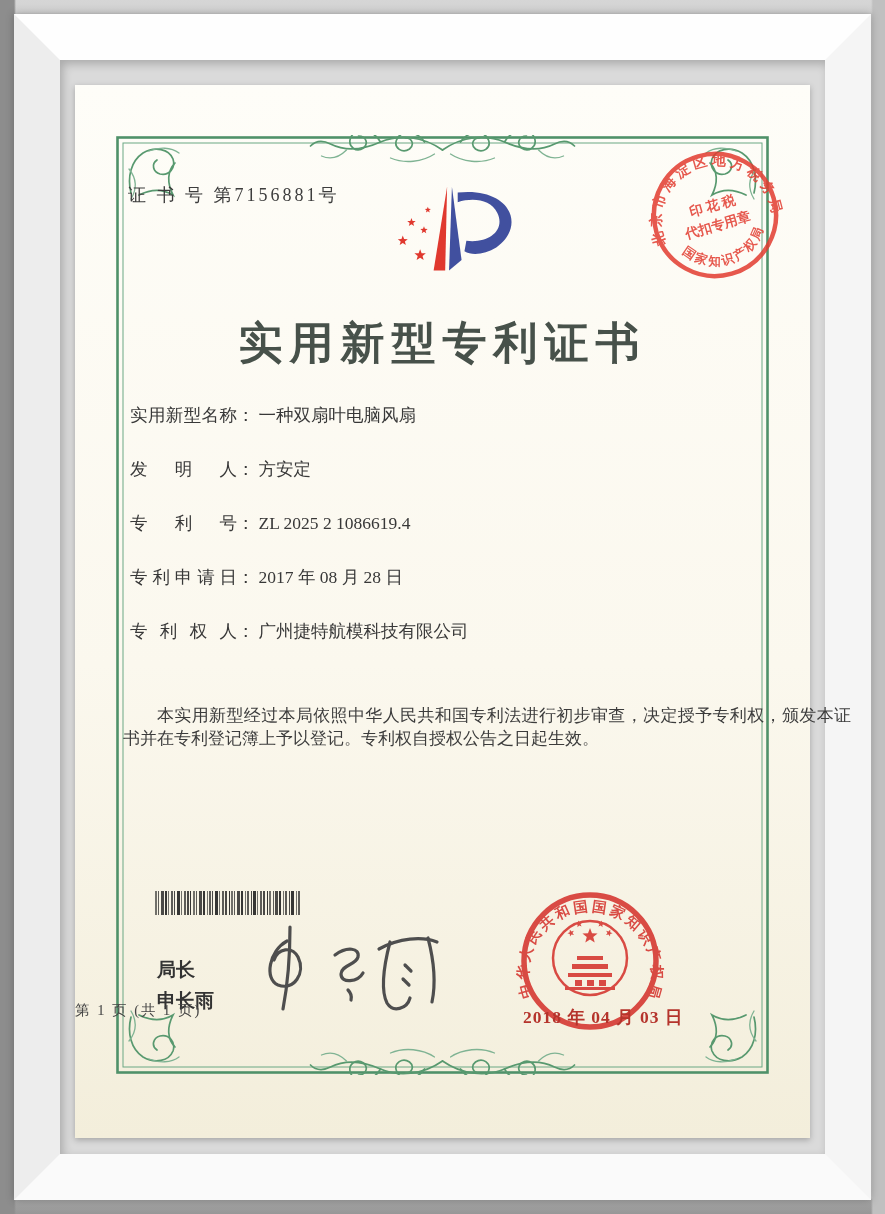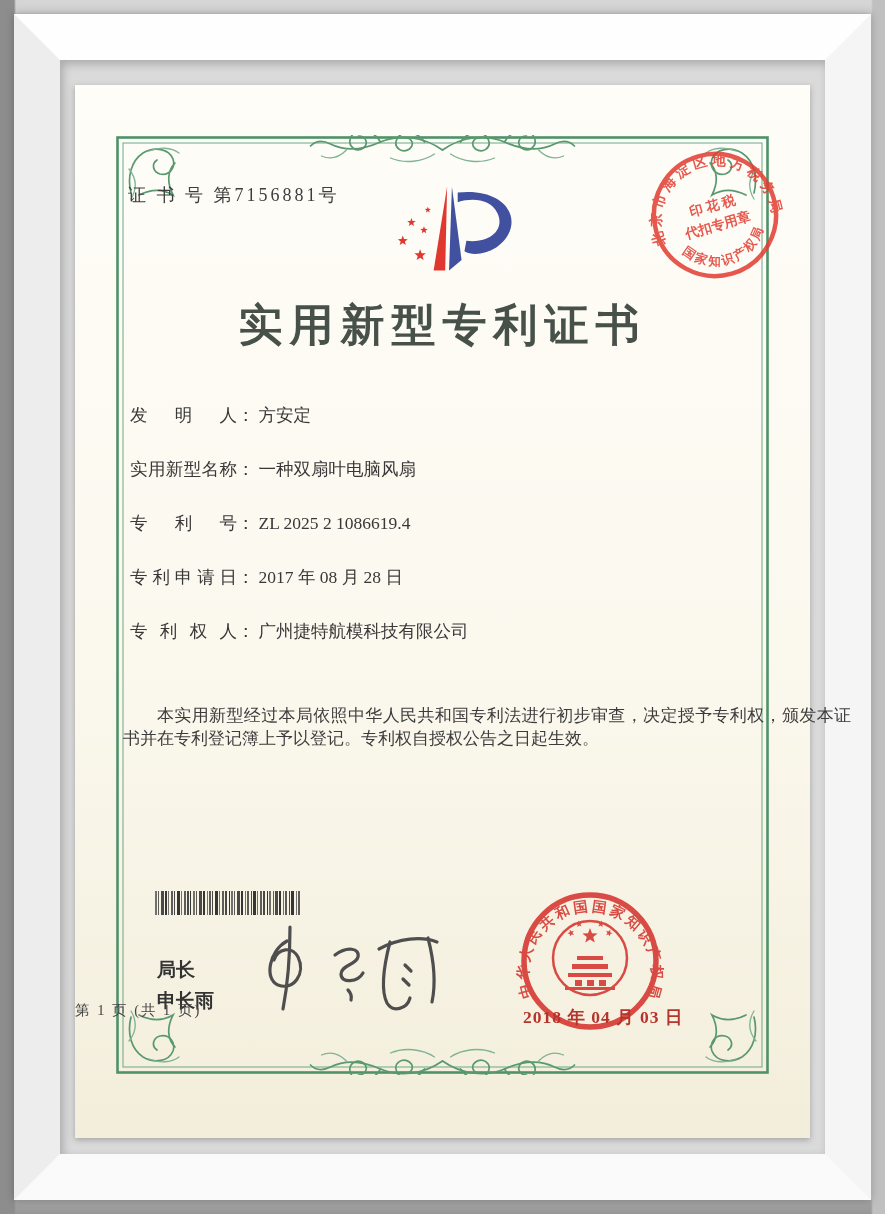--- a/index.html
+++ b/index.html
@@ -23,21 +23,21 @@
   }
   .paper{
     position:absolute;left:75px;top:85px;width:735px;height:1053px;
     background:linear-gradient(180deg,#fefdf8 0%,#fbf8ee 55%,#f3eedb 100%);
     box-shadow:0 2px 6px rgba(0,0,0,.25);
   }
   .border-svg{position:absolute;left:40px;top:50px;width:655px;height:940px;}
   .cert-no{position:absolute;left:53px;top:98px;font-size:18px;letter-spacing:3px;color:#3d3d3d;}
   .logo{position:absolute;left:297px;top:96px;width:156px;height:106px;}
   .tax-seal{position:absolute;left:565px;top:55px;width:150px;height:150px;transform:rotate(-16deg);opacity:.85;}
-  .title{position:absolute;left:0;top:211px;width:100%;text-align:center;
+  .title{position:absolute;left:0;top:229px;width:100%;text-align:center;
     font-size:44px;font-weight:bold;letter-spacing:7px;color:#47514a;}
   .fields{position:absolute;left:55px;top:318px;width:620px;}
   .field{height:19px;margin-bottom:35px;font-size:17.5px;color:#383838;white-space:nowrap;}
   .f-label{display:inline-block;width:107px;text-align:justify;text-align-last:justify;vertical-align:top;}
   .f-colon{display:inline-block;margin-right:4px;}
   .paras{position:absolute;left:48px;top:620px;width:728px;font-size:17px;color:#3c3c3c;}
   .paras p{margin:0 0 5px 0;line-height:22.6px;text-indent:2em;text-align:justify;}
   .barcode{position:absolute;left:80px;top:806px;width:202px;height:24px;font-size:0;white-space:nowrap;overflow:hidden;}
   .barcode span{display:inline-block;height:100%;background:#1e1e1e;vertical-align:top;}
   .director{position:absolute;left:82px;top:869px;font-size:19px;font-weight:bold;color:#333;line-height:31px;
@@ -113,24 +113,24 @@
         <textPath href="#arcBottom" startOffset="50%" text-anchor="middle" textLength="100">国家知识产权局</textPath>
       </text>
       <text x="75" y="70" text-anchor="middle" font-size="13.5" fill="#e23c30" font-weight="bold">印 花 税</text>
       <text x="75" y="90" text-anchor="middle" font-size="13.5" fill="#e23c30" font-weight="bold">代扣专用章</text>
     </svg>
 
     <div class="title">实用新型专利证书</div>
 
     <div class="fields">
       <div class="field">
-        <span class="f-label">发明人</span><span class="f-colon">：</span><span>方安定</span>
+        <span class="f-label">实用新型名称</span><span class="f-colon">：</span><span>一种双扇叶电脑风扇</span>
       </div>
       <div class="field">
-        <span class="f-label">实用新型名称</span><span class="f-colon">：</span><span>一种双扇叶电脑风扇</span>
+        <span class="f-label">发明人</span><span class="f-colon">：</span><span>方安定</span>
       </div>
       <div class="field">
         <span class="f-label">专利号</span><span class="f-colon">：</span><span>ZL 2025 2 1086619.4</span>
       </div>
       <div class="field">
         <span class="f-label">专利申请日</span><span class="f-colon">：</span><span>2017 年 08 月 28 日</span>
       </div>
       <div class="field">
         <span class="f-label">专利权人</span><span class="f-colon">：</span><span>广州捷特航模科技有限公司</span>
       </div>

